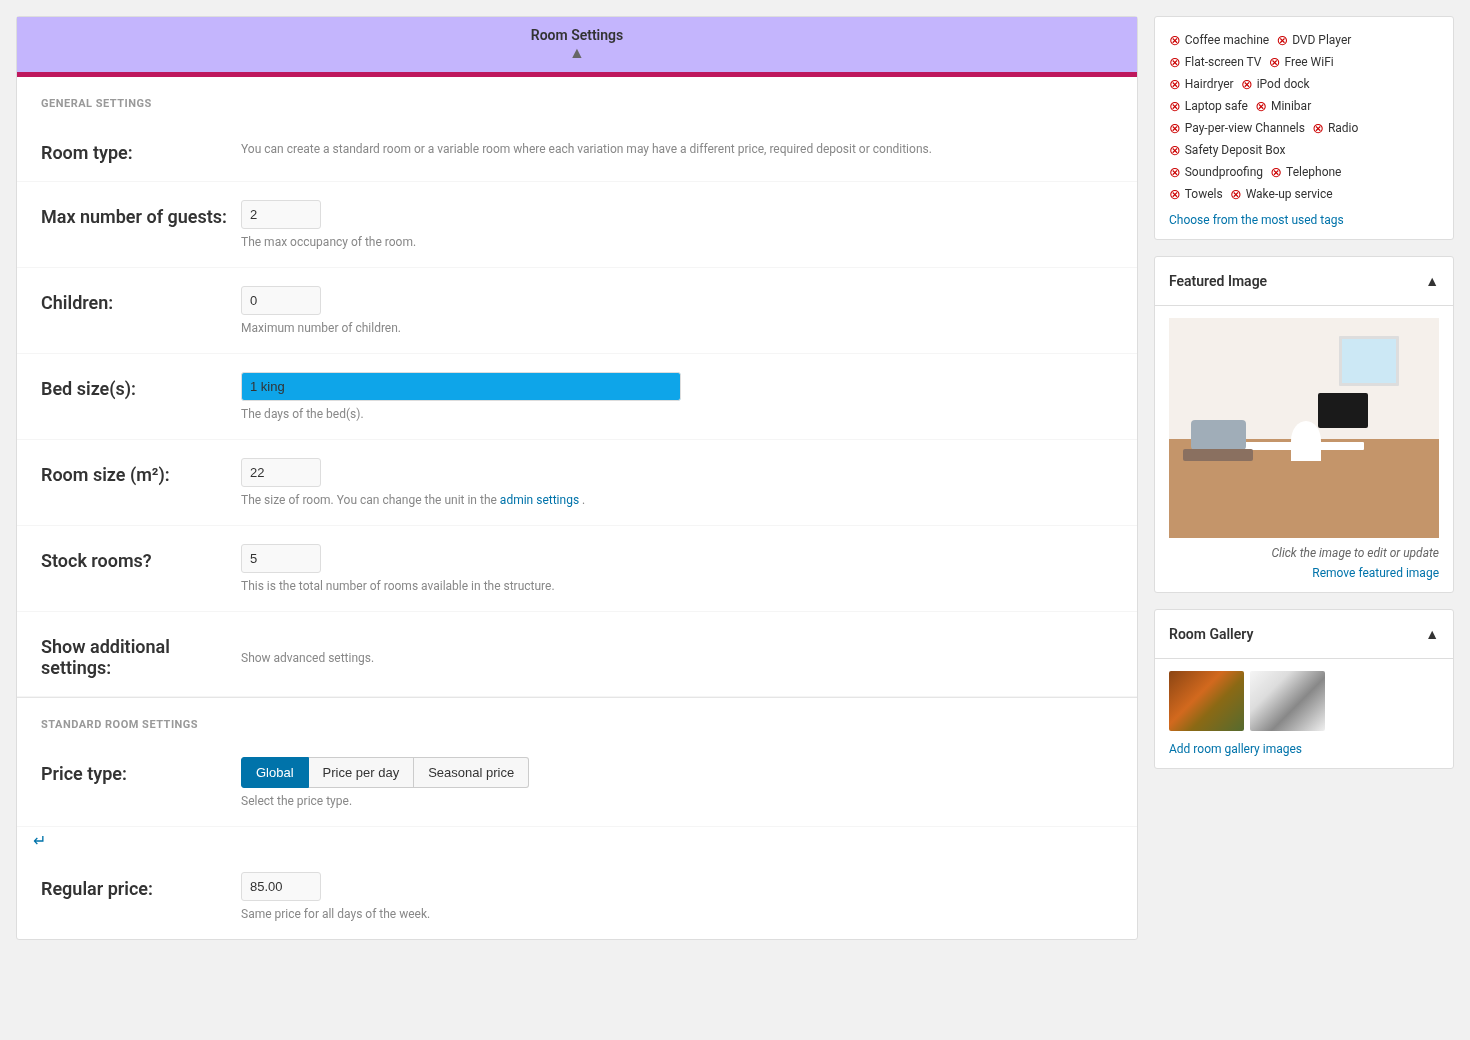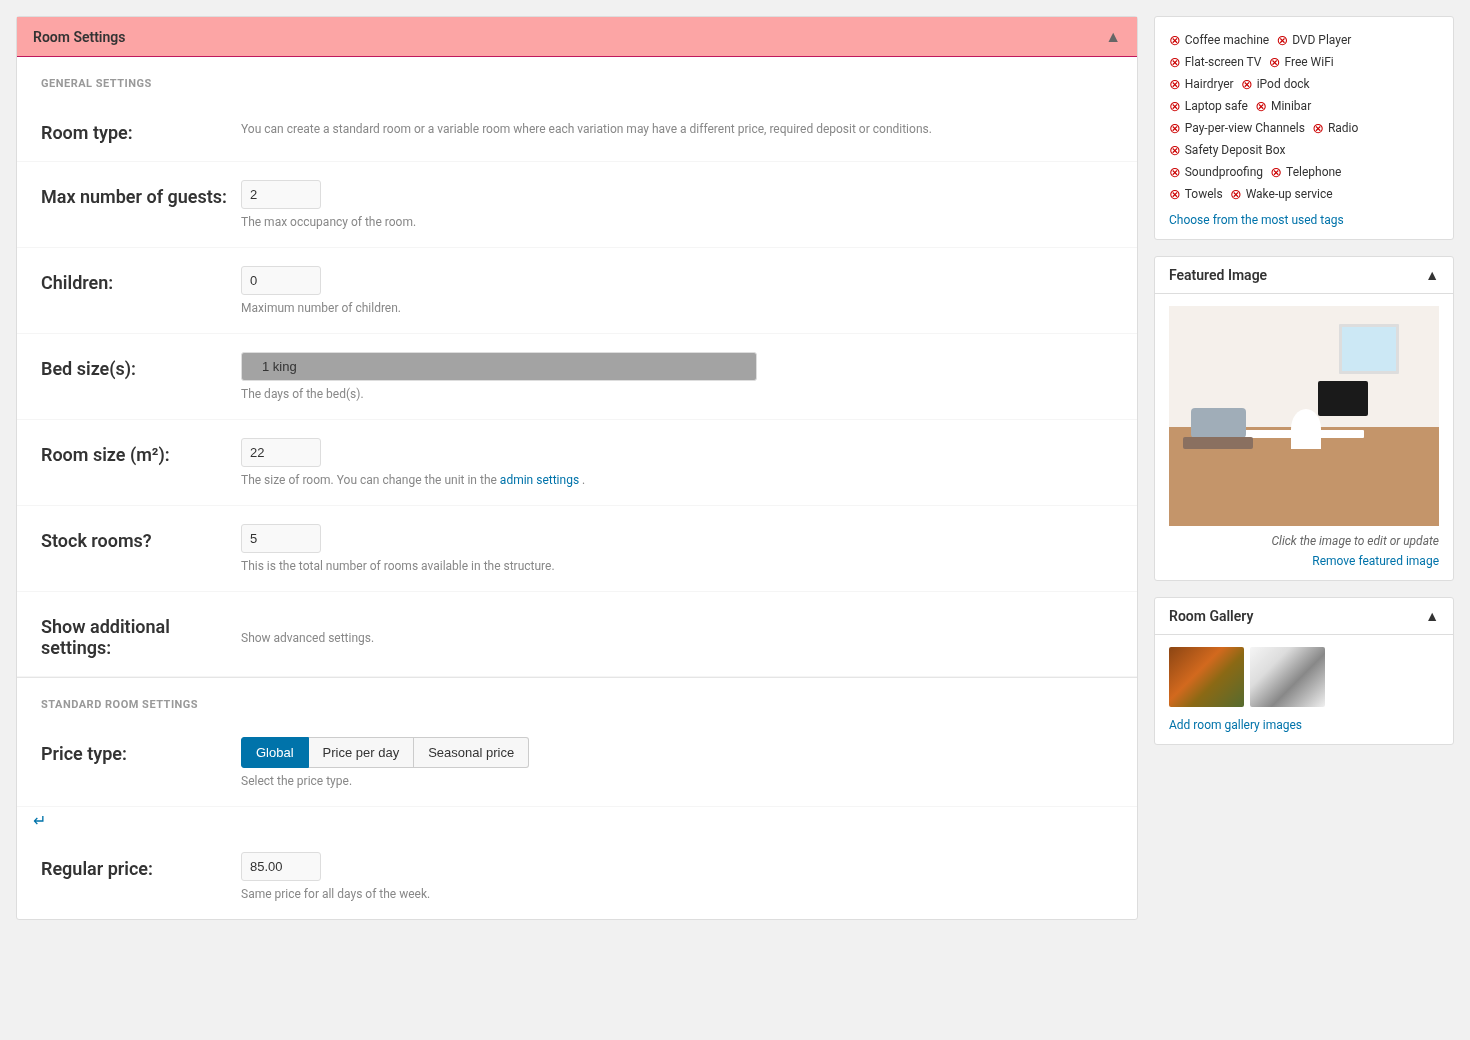--- a/index.html
+++ b/index.html
@@ -5,59 +5,59 @@
     * { box-sizing: border-box; margin: 0; padding: 0; }
     body { font-family: -apple-system, BlinkMacSystemFont, "Segoe UI", Roboto, sans-serif; font-size: 13px; background: #f1f1f1; color: #333; }
 
     .layout { display: flex; gap: 16px; padding: 16px; align-items: flex-start; }
 
     
     .main-panel { flex: 1; min-width: 0; }
 
     .panel-box { background: #fff; border: 1px solid #ddd; border-radius: 3px; margin-bottom: 0; }
 
-    .panel-header { display: flex; justify-content: space-between; align-items: center; padding: 10px 16px; border-bottom: 1px solid #be185d; background: #fca5a5; }
+    .panel-header { display: flex; justify-content: space-between; align-items: center; padding: 10px 16px; border-bottom: 5px solid #be185d; background: #c4b5fd; flex-direction: column; }
     .panel-header-title { font-size: 14px; font-weight: 600; color: #333; }
     .panel-header-toggle { color: #666; font-size: 16px; cursor: pointer; }
 
     .section-label { font-size: 11px; font-weight: 700; color: #999; letter-spacing: 0.5px; padding: 20px 24px 8px; text-transform: uppercase; }
 
     .form-row { display: flex; align-items: flex-start; padding: 18px 24px; border-bottom: 1px solid #f5f5f5; }
     .form-row:last-child { border-bottom: none; }
 
     .form-label { width: 200px; min-width: 200px; font-size: 18px; font-weight: 600; color: #333; padding-top: 6px; }
 
     .form-content { flex: 1; }
 
     .form-hint { font-size: 12px; color: #888; margin-top: 6px; }
     .form-hint a { color: #0073aa; text-decoration: none; }
 
     .input-small { width: 80px; border: 1px solid #ddd; border-radius: 3px; padding: 6px 8px; font-size: 13px; color: #333; background: #f9f9f9; }
-    .input-large { width: 516px; border: 1px solid #ddd; border-radius: 3px; padding: 6px 20px; font-size: 13px; color: #333; background: #a3a3a3; }
+    .input-large { width: 440px; border: 1px solid #ddd; border-radius: 3px; padding: 6px 8px; font-size: 13px; color: #333; background: #0ea5e9; }
 
     
     .btn-group { display: flex; gap: 0; }
     .btn { padding: 7px 14px; font-size: 13px; border: 1px solid #ccc; background: #f7f7f7; cursor: pointer; color: #333; }
     .btn:first-child { border-radius: 3px 0 0 3px; }
     .btn:last-child { border-radius: 0 3px 3px 0; }
     .btn:not(:first-child) { border-left: none; }
     .btn.active { background: #0073aa; border-color: #0073aa; color: #fff; }
 
     
     .toggle-switch { position: relative; width: 40px; height: 20px; }
     .toggle-switch input { opacity: 0; width: 0; height: 0; }
     .toggle-slider { position: absolute; cursor: pointer; top: 0; left: 0; right: 0; bottom: 0; background: #ccc; border-radius: 20px; transition: 0.3s; }
     .toggle-slider:before { position: absolute; content: ""; height: 16px; width: 16px; left: 2px; bottom: 2px; background: #fff; border-radius: 50%; transition: 0.3s; }
 
     
     .sidebar { width: 300px; min-width: 300px; display: flex; flex-direction: column; gap: 0; }
 
     .sidebar-box { background: #fff; border: 1px solid #ddd; border-radius: 3px; margin-bottom: 16px; }
 
-    .sidebar-header { display: flex; justify-content: space-between; align-items: center; padding: 10px 14px; border-bottom: 1px solid #ddd; font-size: 14px; font-weight: 600; }
+    .sidebar-header { display: flex; justify-content: space-between; align-items: center; padding: 16px 14px; border-bottom: 1px solid #ddd; font-size: 14px; font-weight: 600; }
 
     .tags-area { padding: 12px 14px; }
     .tag-item { display: inline-flex; align-items: center; gap: 4px; margin: 3px 4px 3px 0; font-size: 12px; color: #333; }
     .tag-remove { color: #cc0000; font-size: 14px; cursor: pointer; display: inline-flex; align-items: center; }
 
     .choose-tags-link { color: #0073aa; text-decoration: none; font-size: 12px; display: block; margin-top: 8px; }
 
     .featured-image-area { padding: 12px 14px; text-align: right; }
 
     

